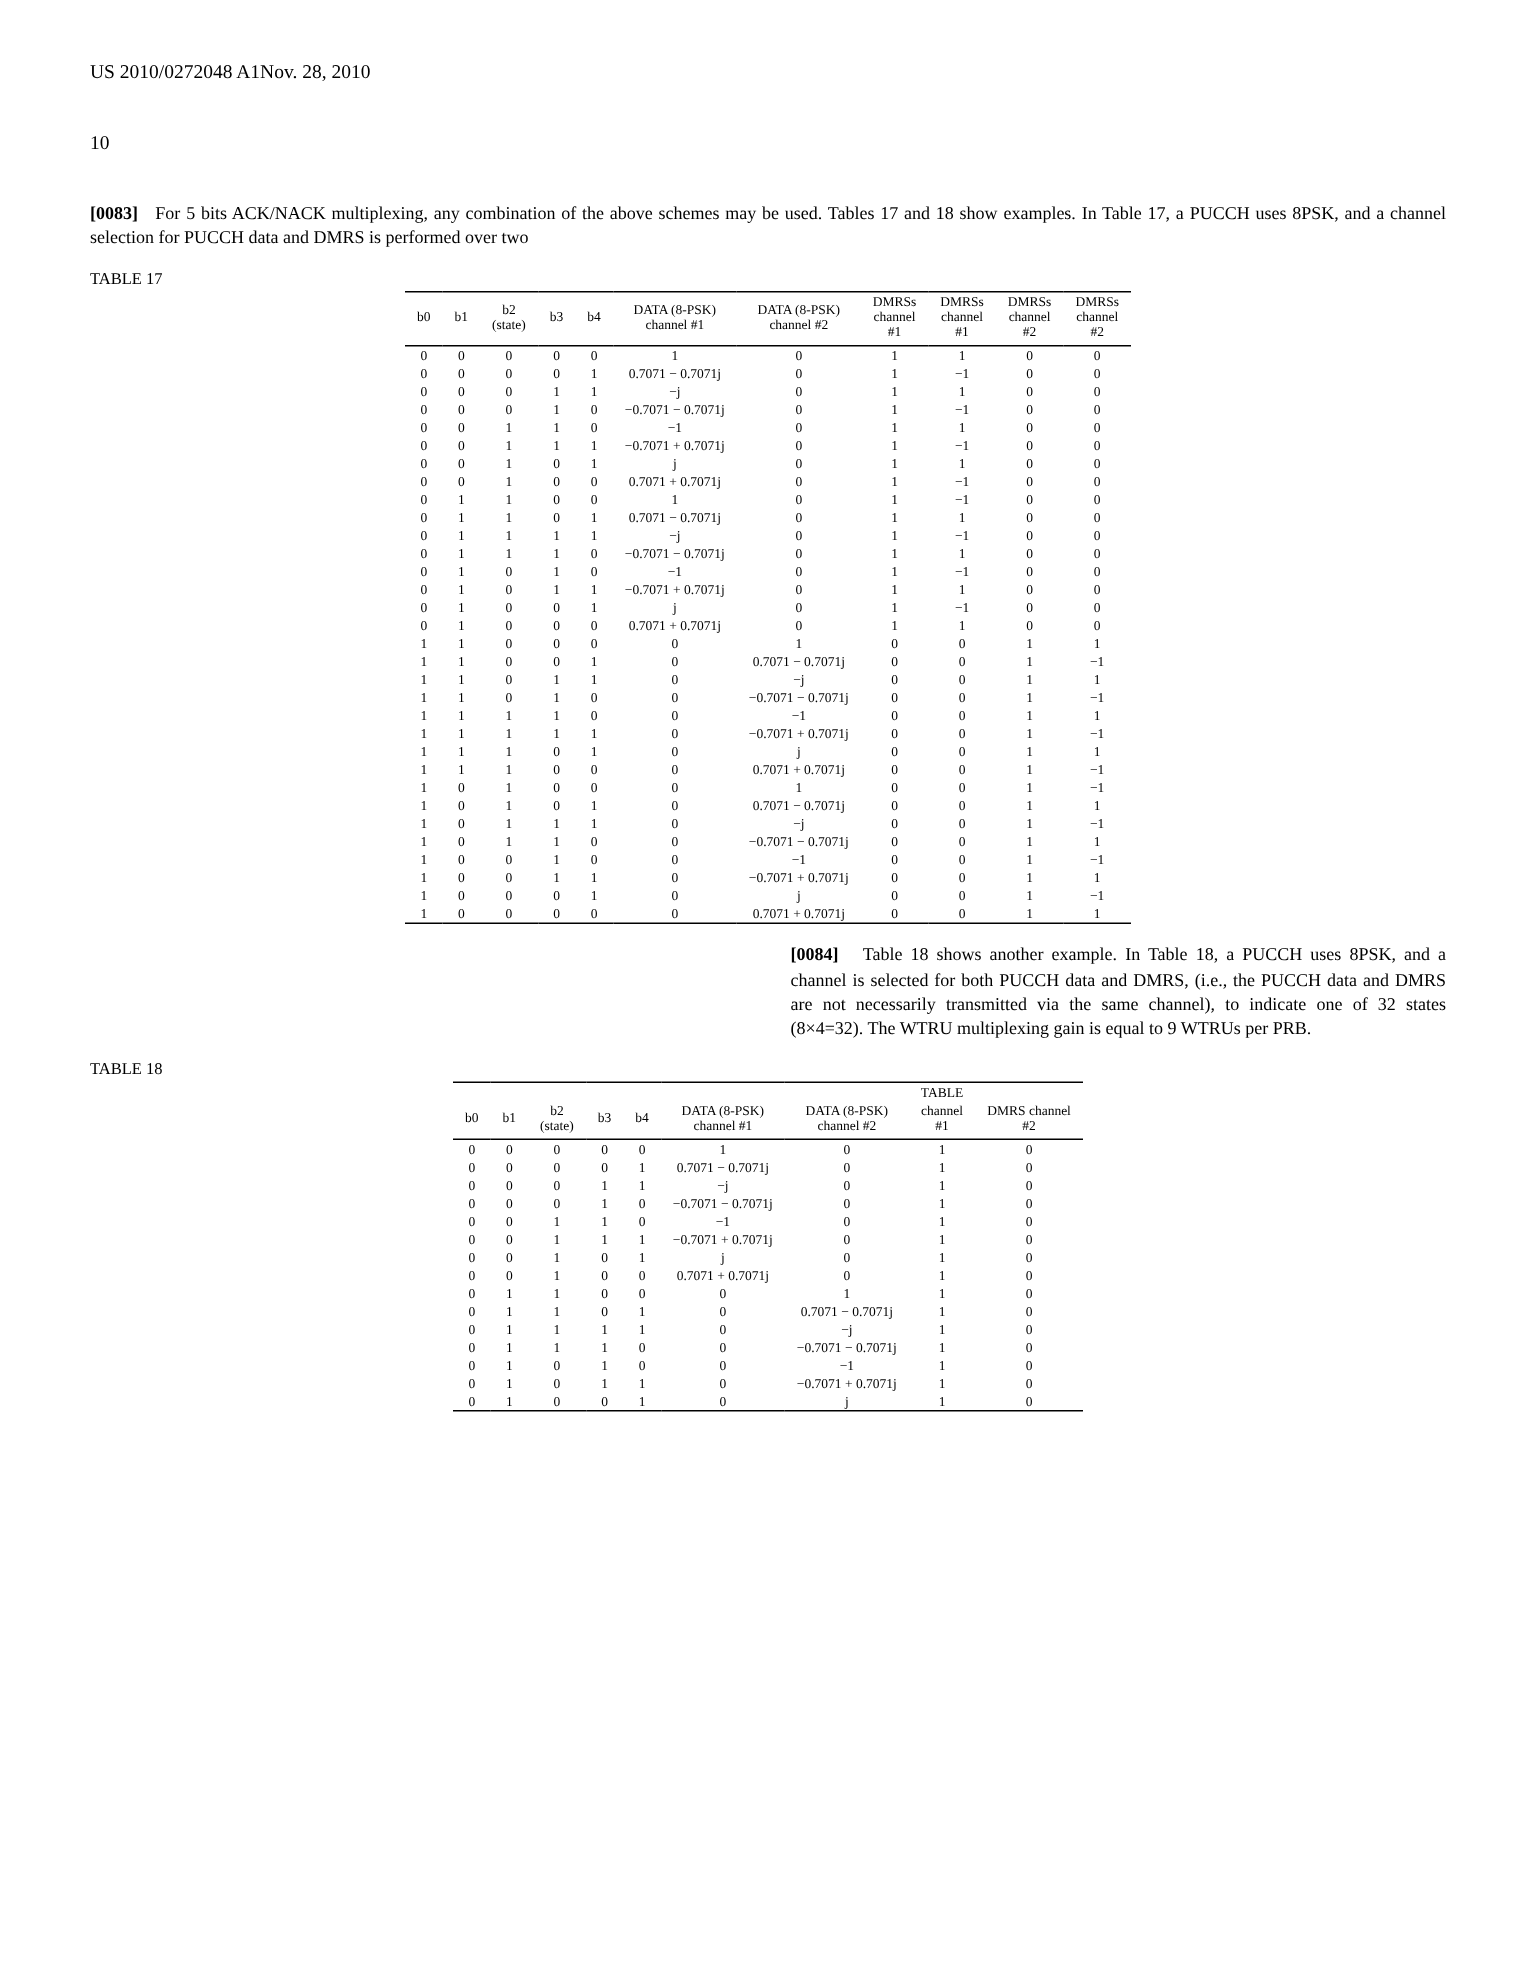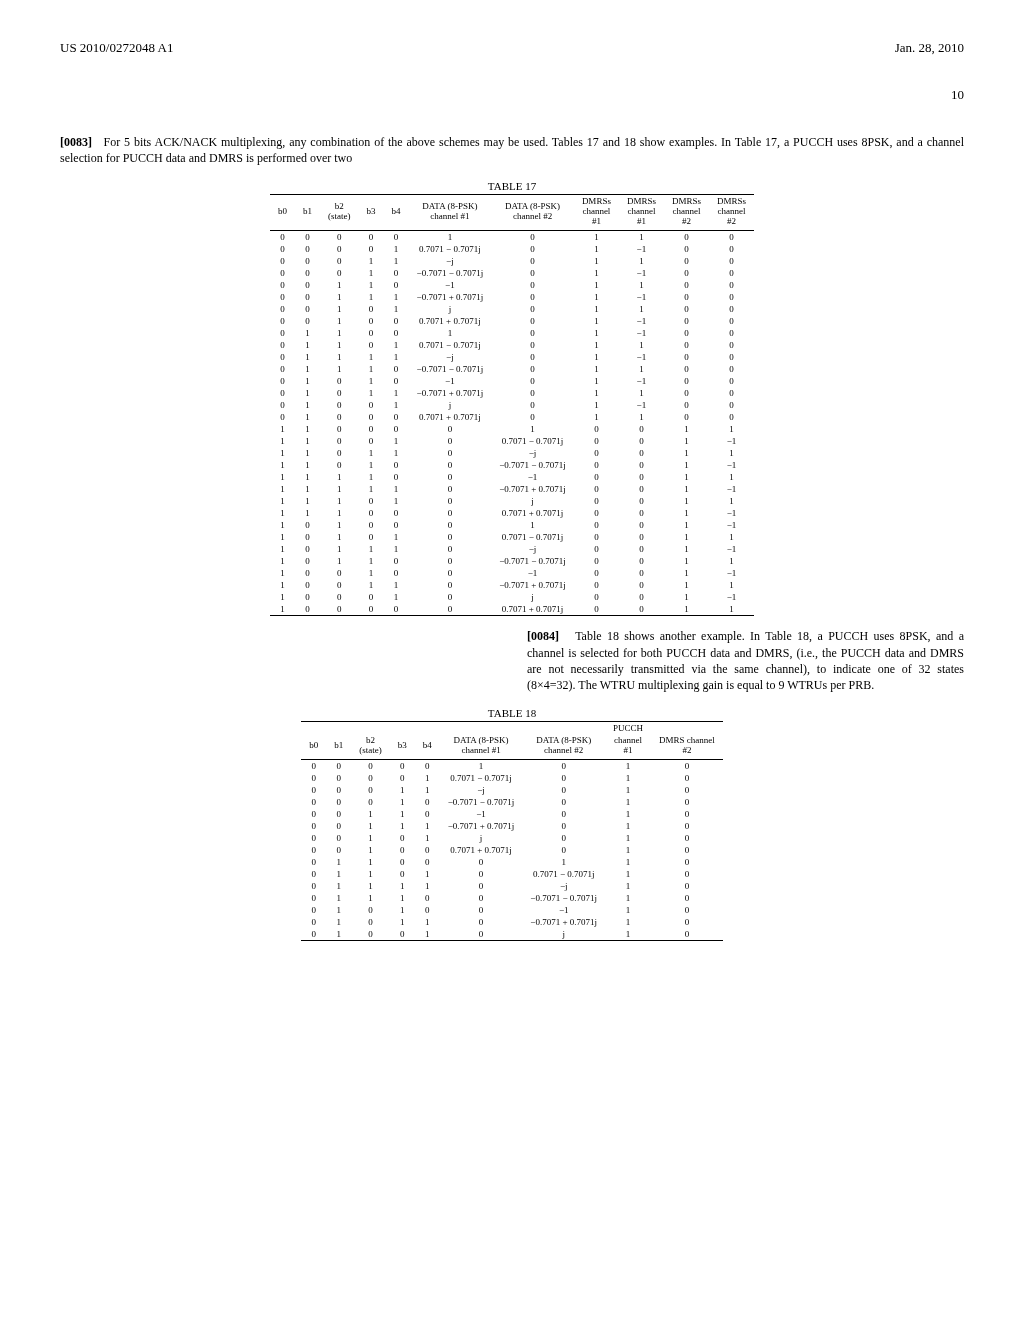--- a/index.html
+++ b/index.html
@@ -1,36 +1,36 @@
 <!DOCTYPE html>
 <html><head>
 <meta charset="utf-8">
 <style>
 body{font-family:"Times New Roman",serif;font-size:11px;color:#000;margin:0;padding:40px 60px;width:904px}
-.header{display:flex;justify-content:space-between;margin-bottom:30px;font-size:13px}
+.header{display:flex;justify-content:flex-start;margin-bottom:30px;font-size:13px}
 .cols{display:flex;gap:42px}
 .col{flex:1}
 .para{text-align:justify;line-height:1.35;font-size:12px}
 .pnum{font-weight:bold}
-.pagenum{text-align:right;font-size:13px;margin:31px 0}
-.tcap{text-align:center;font-size:11px;margin:14px 0 2px}
+.pagenum{text-align:left;font-size:13px;margin:31px 0}
+.tcap{font-size:11px;margin:14px 0 2px}
 table{border-collapse:collapse;margin:0 auto;font-size:9px}
 th,td{padding:1px 8px;text-align:center;font-weight:normal}
 thead tr:first-child th{border-top:1px solid #000}
 thead tr:last-child th{border-bottom:1px solid #000;padding-bottom:4px}
 tbody tr:last-child td{border-bottom:1px solid #000}
 .sup{font-size:7px;vertical-align:super;font-style:italic}
 .rightcol{margin-left:50%;padding-left:15px}
 </style>
 </head>
 <body>
 
 <div class="header">
 <span>US 2010/0272048 A1</span>
-<span>Jan. 28, 2010</span>
+<span>Nov. 28, 2010</span>
 </div>
 
 <div class="pagenum">10</div>
 
 <div class="cols">
 <div class="col para">
 <span class="pnum">[0083]</span>&nbsp;&nbsp;&nbsp;<span>For 5 bits ACK/NACK multiplexing, any combination of the above schemes may be used. Tables 17 and 18 show examples. In Table 17, a PUCCH uses 8PSK, and a channel selection for PUCCH data and DMRS is performed over two</span>
 </div>
 </div>
 
@@ -479,21 +479,21 @@
 <table id="t18">
     <thead>
       <tr>
         <th></th>
         <th></th>
         <th></th>
         <th></th>
         <th></th>
         <th></th>
         <th></th>
-        <th>PUCCH</th>
+        <th>TABLE</th>
         <th></th>
       </tr>
       <tr>
         <th>b0</th>
         <th>b1</th>
         <th>b2<br>(state)</th>
         <th>b3</th>
         <th>b4</th>
         <th>DATA (8-PSK)<br>channel #1</th>
         <th>DATA (8-PSK)<br>channel #2</th>

